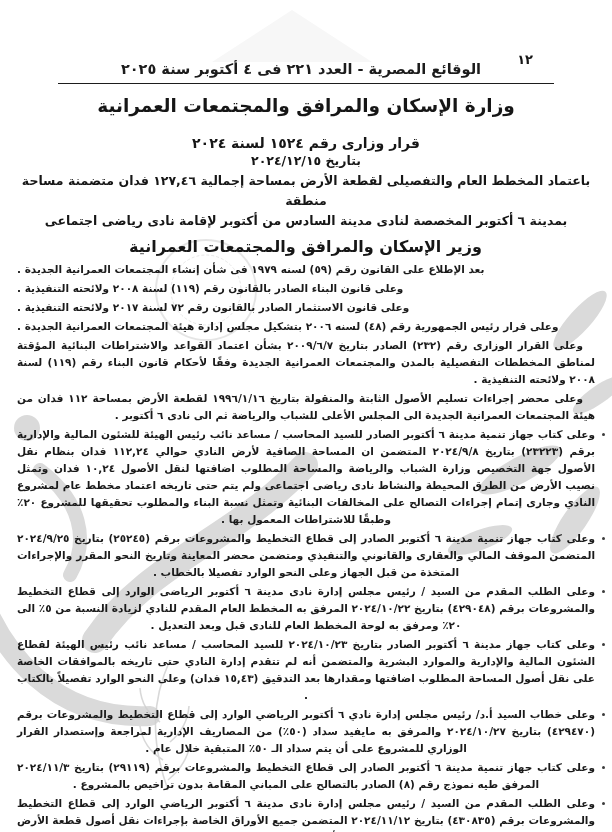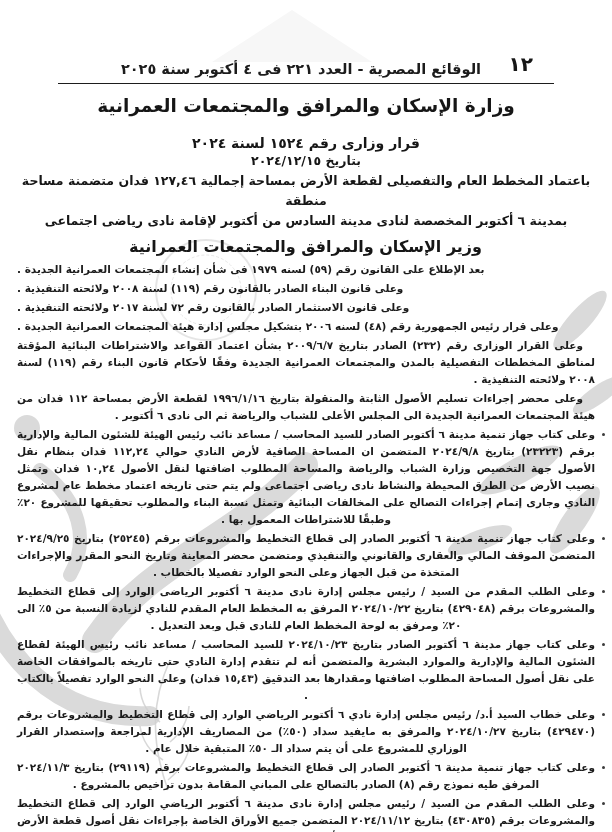--- a/index.html
+++ b/index.html
@@ -10,21 +10,21 @@
   }
   .wm{position:absolute;inset:0;z-index:0;pointer-events:none}
   .page{position:relative;z-index:1;padding:0 17px}
 
   
   .masthead{position:relative;height:24px;margin-top:52px}
   .gazette-title{
     position:absolute;left:284px;transform:translateX(-50%);top:9px;
     font-size:14.5px;font-weight:700;white-space:nowrap;color:#1c1c1c;
   }
-  .page-number{position:absolute;right:62px;top:0;font-size:20px;font-weight:700}
+  .page-number{position:absolute;right:62px;top:0;font-size:13px;font-weight:700}
   .rule{border:0;border-top:1.7px solid #1d1d1d;margin:7px 41px 0 41px;height:0}
 
   
   .dhead{text-align:center}
   .ministry{font-size:18.5px;font-weight:800;margin:11px 0 19px;letter-spacing:0}
   .dno{font-size:14px;font-weight:800;margin:1px 0}
   .ddate{font-size:12.5px;font-weight:800;margin:2px 0 3px}
   .subject{font-size:12.5px;font-weight:800;line-height:20px}
   .issuer{text-align:center;font-size:16px;font-weight:800;margin:6px 1px 5px 0}
 

